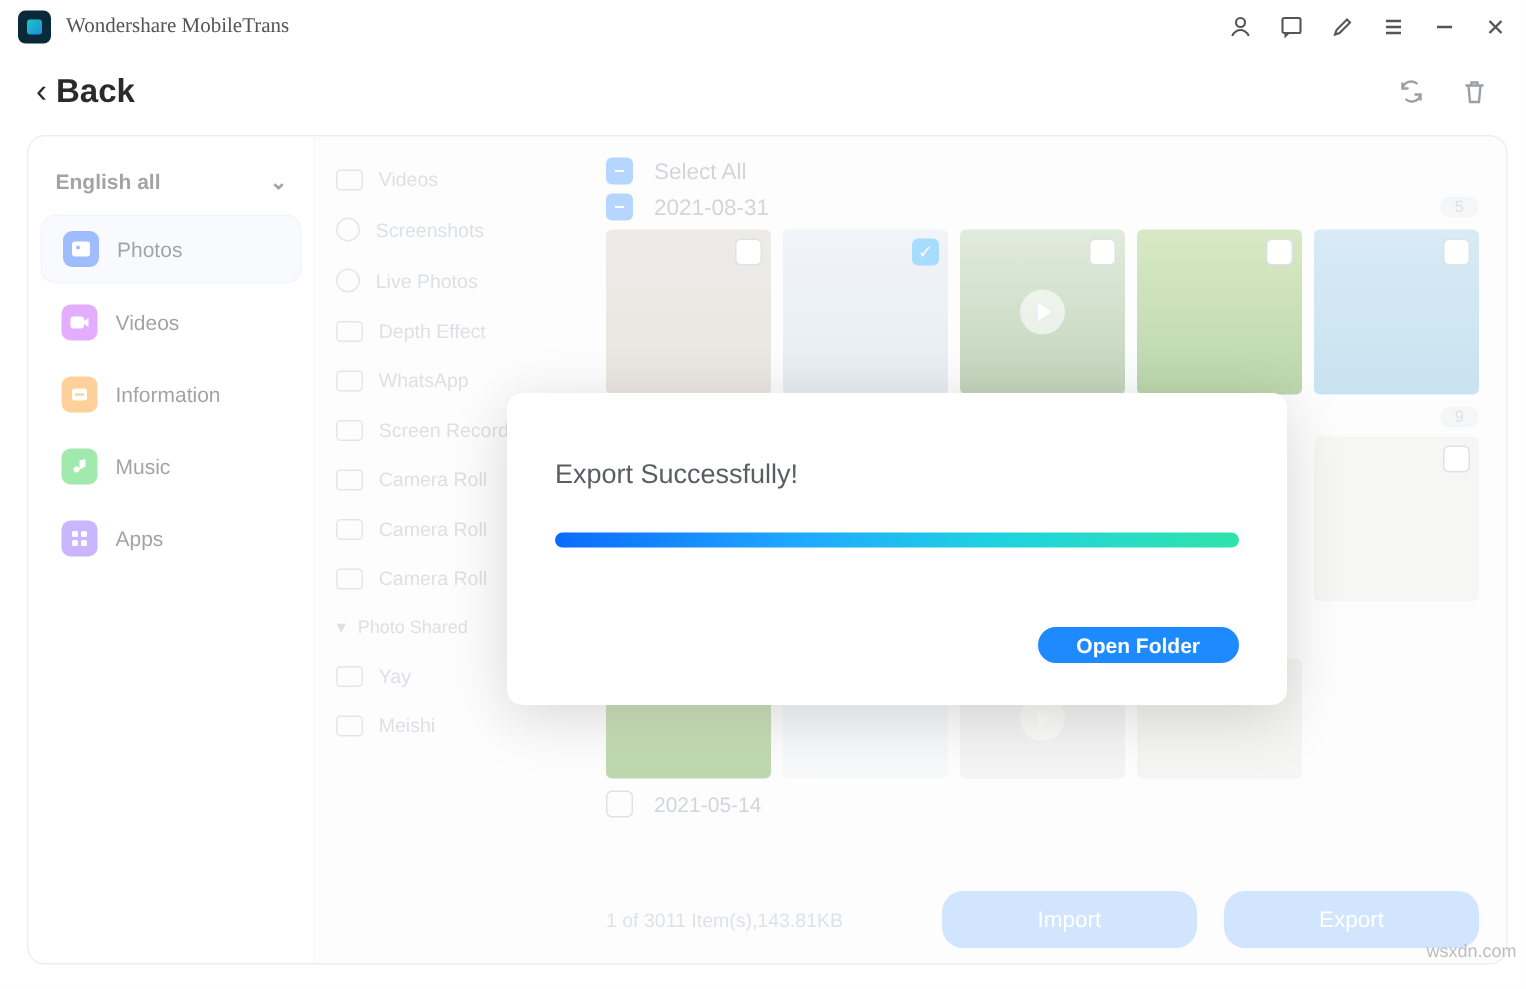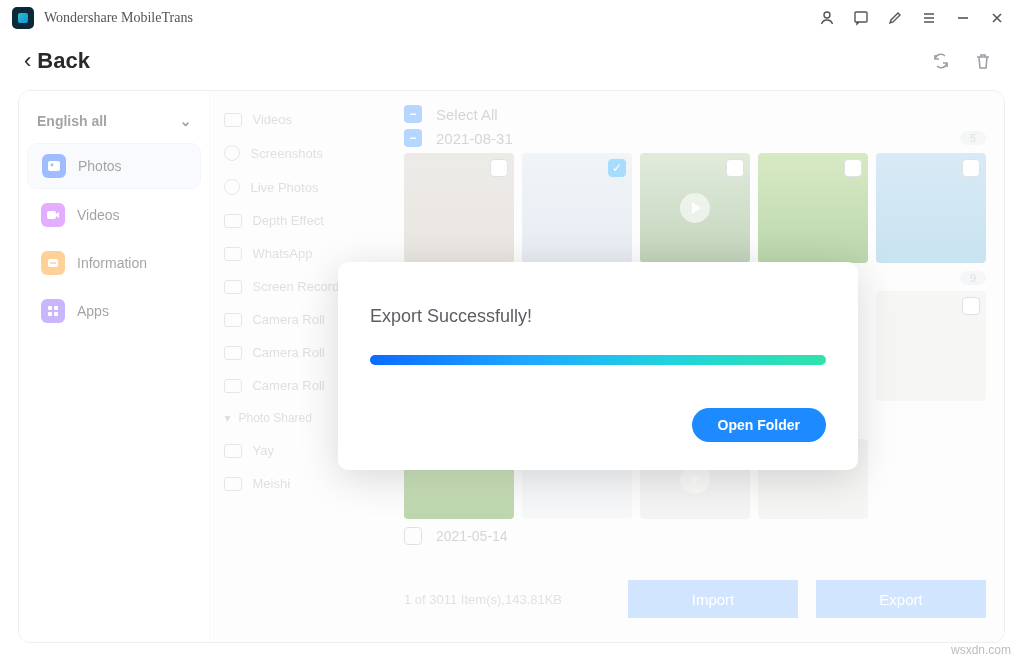--- a/index.html
+++ b/index.html
@@ -52,38 +52,38 @@
   .t-person { background: linear-gradient(#d8d3cc,#cfc8bd); }
   .t-flower { background: linear-gradient(#dfe7f0,#c9d6e3); }
   .t-scene { background: linear-gradient(#bcd3b1,#7aa06a); }
   .t-green { background: linear-gradient(#a8cf7d,#6aa54a); }
   .t-tropical { background: linear-gradient(#a8d1ea,#88c0e0); }
   .t-anim { background: #ecece7; }
 
   .date-row { display: flex; align-items: center; gap: 14px; color: #9ea3ab; font-size: 14px; margin: 4px 0 8px 0; }
   .cb-empty { width: 18px; height: 18px; border: 1.5px solid #b8bdc4; border-radius: 4px; }
 
-  .bottom-bar { position: absolute; left: 10px; right: 18px; bottom: 24px; display: flex; align-items: center; }
+  .bottom-bar { position: absolute; left: 10px; right: 18px; bottom: 10px; display: flex; align-items: center; }
   .status-txt { color: #b8bcc2; font-size: 13px; }
   .btns { margin-left: auto; display: flex; gap: 18px; }
-  .big-btn { width: 170px; height: 38px; border-radius: 0; border: none; color: #fff; font-size: 15px; font-weight: 500; cursor: pointer; background: #9bc5ff; }
+  .big-btn { width: 170px; height: 38px; border-radius: 14px; border: none; color: #fff; font-size: 15px; font-weight: 500; cursor: pointer; background: #9bc5ff; }
 
   
   .veil { position: absolute; inset: 0; background: rgba(255,255,255,.55); pointer-events: none; }
 
   
   .modal { position: absolute; top: 262px; left: 338px; width: 520px; height: 208px; background: #fff; border-radius: 10px; box-shadow: 0 8px 40px rgba(0,0,0,.15); padding: 44px 32px 28px 32px; display: flex; flex-direction: column; }
   .modal-title { font-size: 18px; color: #5a5e63; margin-bottom: 28px; }
   .progress { height: 10px; border-radius: 6px; background: linear-gradient(90deg,#0a6bff 0%, #1fa8ff 35%, #1fd3e0 65%, #2fe3aa 100%); }
   .modal-actions { margin-top: auto; display: flex; gap: 14px; justify-content: flex-end; }
-  .m-btn { height: 34px; border-radius: 18px; padding: 0 26px; font-size: 14px; font-weight: 600; cursor: pointer; }
+  .m-btn { height: 24px; border-radius: 18px; padding: 0 26px; font-size: 14px; font-weight: 600; cursor: pointer; }
   .m-primary { background: #1d8bff; color: #fff; border: none; }
   .m-secondary { background: #fff; color: #1d8bff; border: 1.5px solid #1d8bff; }
 
-  .watermark { position: absolute; right: 6px; bottom: 2px; color: #bcbdbe; font-size: 12px; }
+  .watermark { position: absolute; right: 6px; bottom: 18px; color: #bcbdbe; font-size: 12px; }
 
   svg { display: block; }
 </style>
 </head>
 <body>
 
 <div class="titlebar">
   <div class="app-logo">
       <div class="app-logo-inner"></div>
     </div>
@@ -172,20 +172,28 @@
           <svg width="14" height="14" viewBox="0 0 14 14" fill="#fff">
             <rect x="2" y="3" width="10" height="8" rx="2"></rect>
             <circle cx="5" cy="7" r="1" fill="#ff9a1f"></circle>
             <circle cx="7" cy="7" r="1" fill="#ff9a1f"></circle>
             <circle cx="9" cy="7" r="1" fill="#ff9a1f"></circle>
           </svg>
         </div>
       <span>Information</span>
     </div>
     <div class="sb-item">
+      <div class="sb-icon ic-music">
+          <svg width="14" height="14" viewBox="0 0 14 14" fill="#fff">
+            <path d="M5 11a2 2 0 100-4 2 2 0 000 4zM7 9V3l4-1v5"></path>
+          </svg>
+        </div>
+      <span>Music</span>
+    </div>
+    <div class="sb-item">
       <div class="sb-icon ic-apps">
           <svg width="14" height="14" viewBox="0 0 14 14" fill="#fff">
             <rect x="2" y="2" width="4" height="4" rx="1"></rect>
             <rect x="8" y="2" width="4" height="4" rx="1"></rect>
             <rect x="2" y="8" width="4" height="4" rx="1"></rect>
             <rect x="8" y="8" width="4" height="4" rx="1"></rect>
           </svg>
         </div>
       <span>Apps</span>
     </div>

